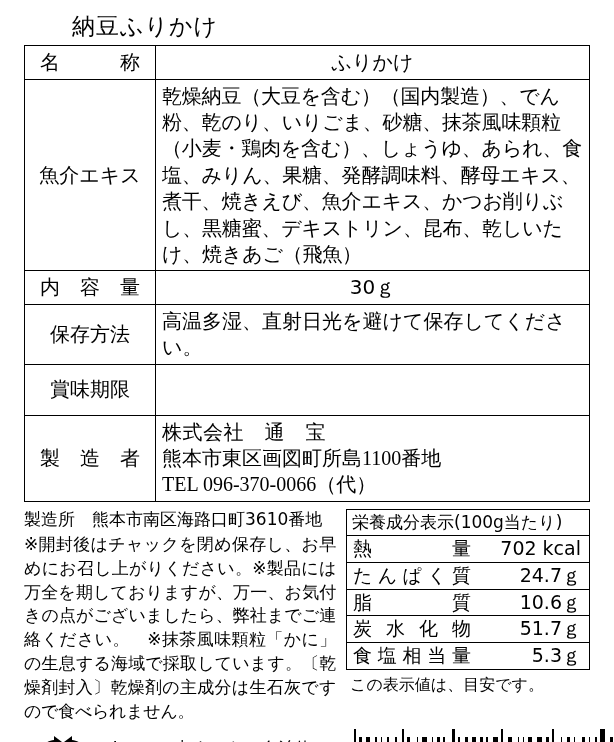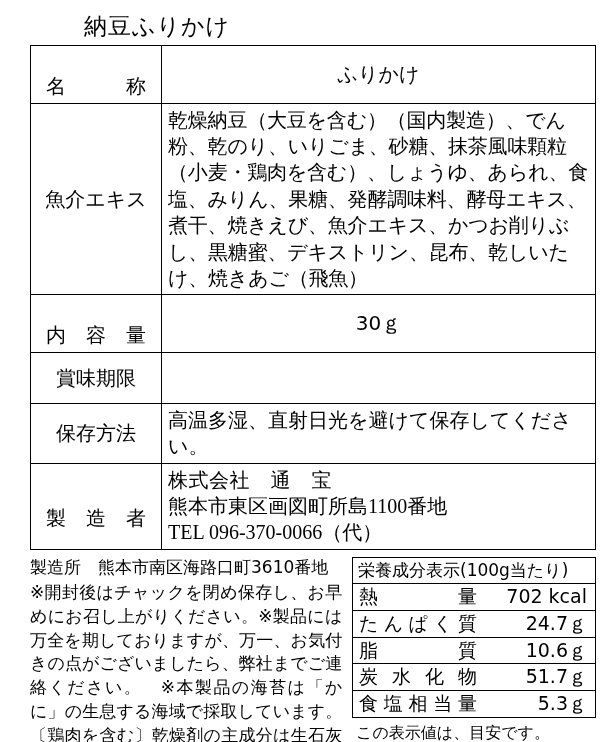--- a/index.html
+++ b/index.html
@@ -13,21 +13,21 @@
     font-family: "DejaVu Sans", "Liberation Sans", sans-serif;
     color: #000000;
     position: relative;
     overflow: hidden;
   }
   .page {
     position: relative;
     width: 614px;
     height: 742px;
     box-sizing: border-box;
-    padding: 10px 16px 0 28px;
+    padding: 10px 16px 0 16px;
   }
   .title {
     font-size: 23px;
     font-weight: normal;
     letter-spacing: 1px;
     margin: 4px 0 6px 56px;
     line-height: 1.1;
   }
   table.main {
     border-collapse: collapse;
@@ -46,21 +46,20 @@
     width: 118px;
     text-align: center;
     white-space: nowrap;
     font-size: 20px;
   }
   .spread3 {
     display: inline-block;
     width: 100px;
     text-align: justify;
     text-align-last: justify;
-    margin-top: 24px;
   }
   td.center {
     text-align: center;
   }
   td.ingredients {
     font-size: 20px;
     line-height: 1.42;
     letter-spacing: -0.2px;
     padding: 7px 8px 7px 8px;
   }
@@ -207,44 +206,44 @@
       <td class="label">魚介エキス</td>
       <td class="ingredients">乾燥納豆（大豆を含む）（国内製造）、でん粉、乾のり、いりごま、砂糖、抹茶風味顆粒（小麦・鶏肉を含む）、しょうゆ、あられ、食塩、みりん、果糖、発酵調味料、酵母エキス、煮干、焼きえび、魚介エキス、かつお削りぶし、黒糖蜜、デキストリン、昆布、乾しいたけ、焼きあご（飛魚）</td>
     </tr>
     <tr>
       <td class="label">
         <span class="spread3">内容量</span>
       </td>
       <td class="center">30ｇ</td>
     </tr>
     <tr>
+      <td class="label">保存方法</td>
+      <td>高温多湿、直射日光を避けて保存してください。</td>
+    </tr>
+    <tr>
       <td class="label">賞味期限</td>
       <td class="tall"></td>
-    </tr>
-    <tr>
-      <td class="label">保存方法</td>
-      <td>高温多湿、直射日光を避けて保存してください。</td>
     </tr>
     <tr>
       <td class="label">
         <span class="spread3">製 造 者</span>
       </td>
       <td class="maker">
         <div class="maker-line1">株式会社　通　宝</div>
         <div>熊本市東区画図町所島1100番地</div>
         <div>TEL 096-370-0066（代）</div>
       </td>
     </tr>
   </tbody>
     </table>
 
   <div class="lower">
     <div class="lower-left">
       <div class="made-at">製造所　熊本市南区海路口町3610番地</div>
-      <div class="notes">※開封後はチャックを閉め保存し、お早めにお召し上がりください。※製品には万全を期しておりますが、万一、お気付きの点がございましたら、弊社までご連絡ください。　※本製品の海苔は「かに」の生息する海域で採取しています。〔鶏肉を含む〕乾燥剤の主成分は生石灰ですので食べられません。</div>
+      <div class="notes">※開封後はチャックを閉め保存し、お早めにお召し上がりください。※製品には万全を期しておりますが、万一、お気付きの点がございましたら、弊社までご連絡ください。　※抹茶風味顆粒「かに」の生息する海域で採取しています。〔乾燥剤封入〕乾燥剤の主成分は生石灰ですので食べられません。</div>
     </div>
     <div class="lower-right">
       <table class="nutrition">
         <tbody>
             <tr>
           <td class="head">栄養成分表示(100g当たり)</td>
         </tr>
         <tr>
           <td>
             <span class="nut-name">熱　　量</span><span class="nut-val">702 kcal</span>

